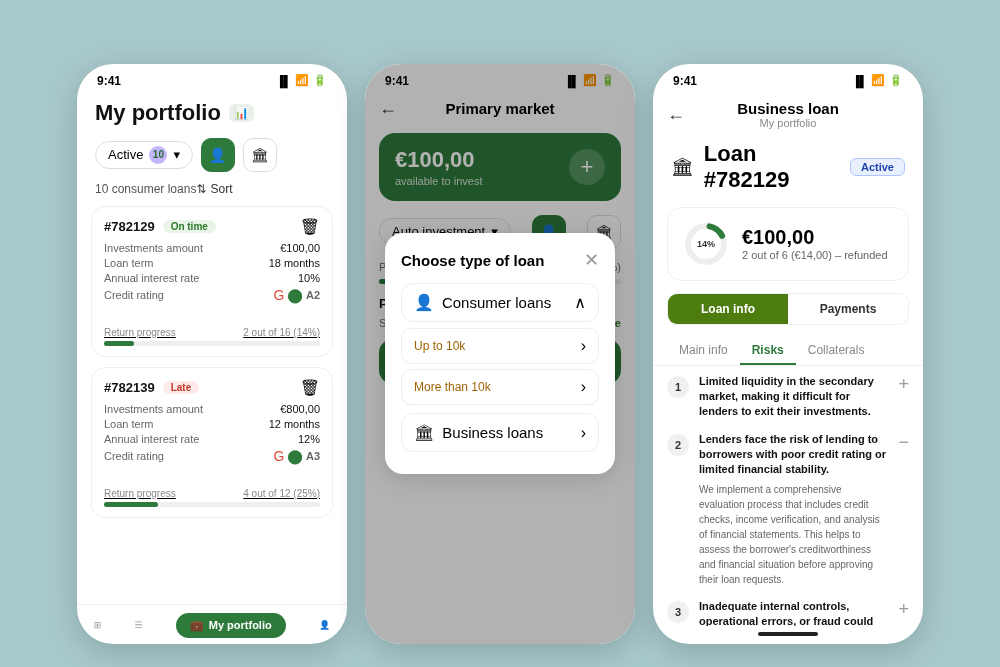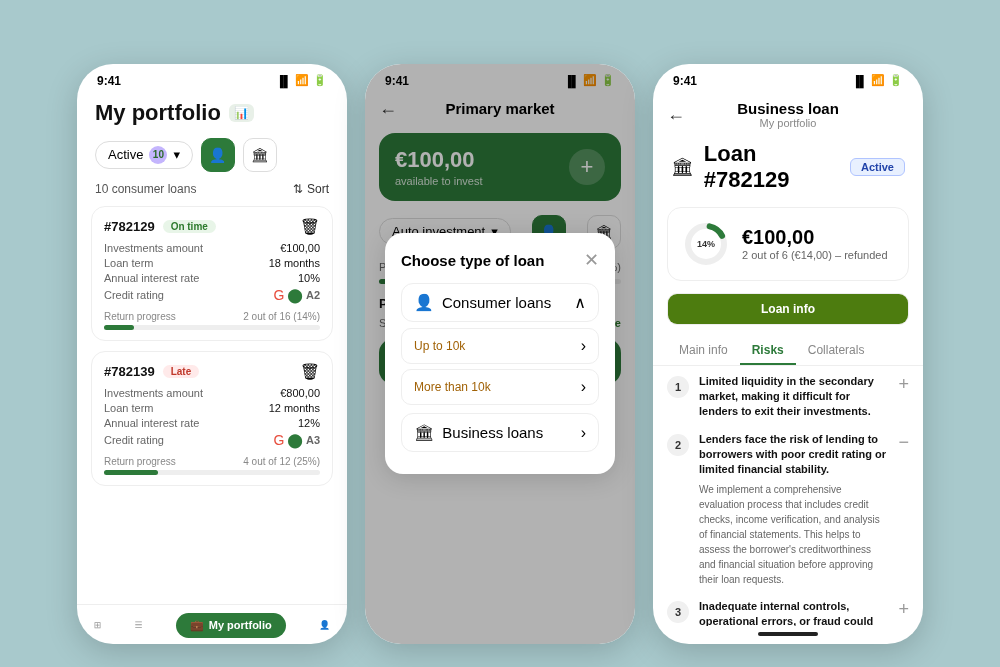--- a/index.html
+++ b/index.html
@@ -62,42 +62,42 @@
       width: 18px; height: 18px; display: flex; align-items: center; justify-content: center;
       font-size: 10px; font-weight: 700;
     }
     .icon-btn {
       width: 34px; height: 34px; border: 1.5px solid #ddd; border-radius: 10px;
       display: flex; align-items: center; justify-content: center; cursor: pointer;
       background: white; font-size: 14px;
     }
     .icon-btn.green { background: #2d7a3a; border-color: #2d7a3a; color: white; }
     .loans-count-row {
-      display: flex; justify-content: space-between; align-items: center;
-      padding: 2px 18px 6px; font-size: 12px; color: #555; gap: 28px;
+      display: flex; align-items: center;
+      padding: 2px 18px 6px; font-size: 12px; color: #555;
     }
     .sort-btn { display: flex; align-items: center; gap: 4px; font-size: 12px; color: #333; cursor: pointer; }
     .loan-card {
       margin: 4px 14px; border: 1.5px solid #eee; border-radius: 14px; padding: 10px 12px;
     }
     .loan-card-header { display: flex; justify-content: space-between; align-items: center; margin-bottom: 6px; }
     .loan-id { font-weight: 700; font-size: 13px; color: #111; }
     .badge-ontime {
       background: #e8f5e8; color: #2d7a2d; border-radius: 20px;
       padding: 1px 8px; font-size: 10px; font-weight: 600;
     }
     .badge-late {
       background: #ffeaea; color: #c0392b; border-radius: 20px;
       padding: 1px 8px; font-size: 10px; font-weight: 600;
     }
     .loan-row { display: flex; justify-content: space-between; font-size: 11px; color: #666; margin-bottom: 3px; }
     .loan-row span:last-child { color: #111; font-weight: 500; }
     .credit-rating-row { display: flex; justify-content: space-between; align-items: center; font-size: 11px; color: #666; margin-bottom: 3px; }
     .rating-badge { display: flex; align-items: center; gap: 3px; }
-    .progress-row { margin-top: 8px; }
+    .progress-row { margin-top: 24px; text-decoration: underline; }
     .progress-label { display: flex; justify-content: space-between; font-size: 10px; color: #888; margin-bottom: 3px; }
     .progress-bar-bg { background: #eee; border-radius: 4px; height: 5px; }
     .progress-bar-fill { background: #2d7a3a; border-radius: 4px; height: 5px; }
     .bottom-nav {
       margin-top: auto; border-top: 1px solid #eee;
       display: flex; justify-content: space-around; align-items: center;
       padding: 8px 0 6px;
     }
     .nav-item { display: flex; flex-direction: column; align-items: center; gap: 2px; font-size: 9px; color: #999; cursor: pointer; }
     .nav-item-portfolio {
@@ -459,20 +459,21 @@
         <span class="donut-label">14%</span>
       </div>
       <div class="amount-info">
         <div class="loan-big-amount">€100,00</div>
         <div class="loan-sub-text">2 out of 6 (€14,00) – refunded</div>
       </div>
     </div>
 
     <div class="loan-tabs">
       <div class="loan-tab active">Loan info</div>
+      <div class="loan-tab">Payments</div>
     </div>
 
     <div class="sub-tabs">
       <div class="sub-tab">Main info</div>
       <div class="sub-tab active">Risks</div>
       <div class="sub-tab">Collaterals</div>
     </div>
 
     <div class="risk-list">
 

